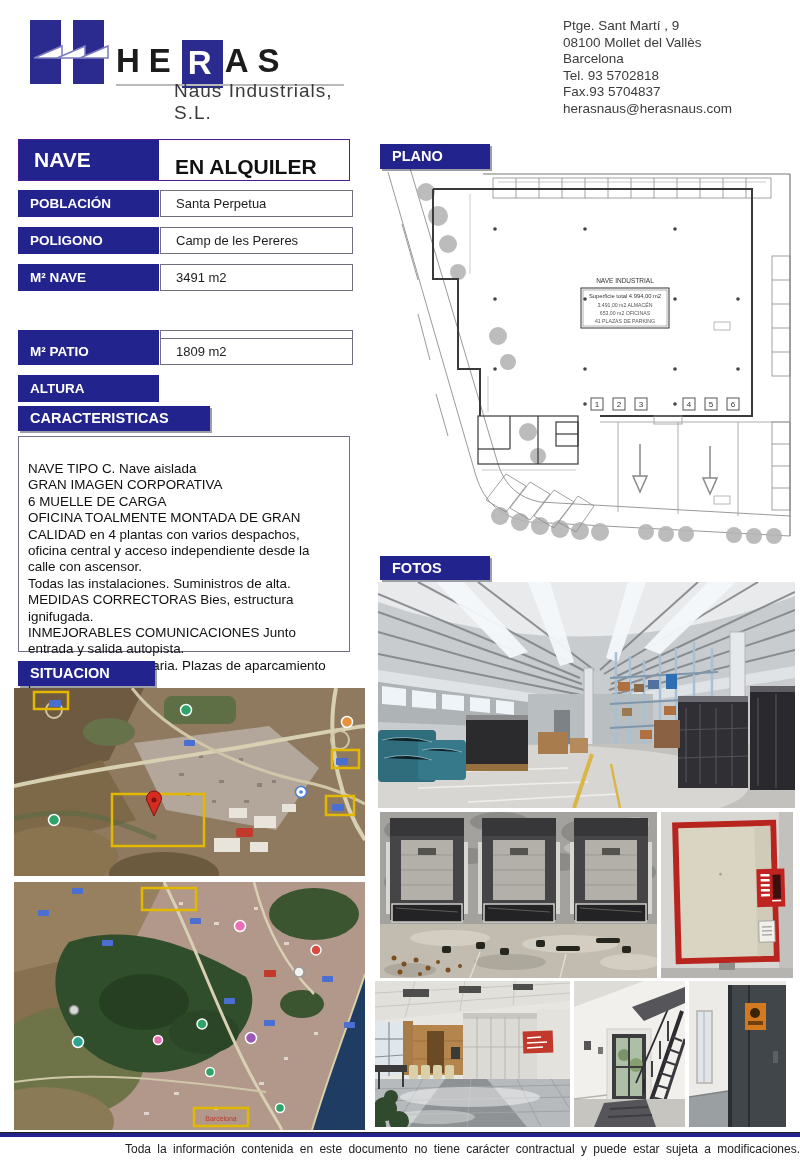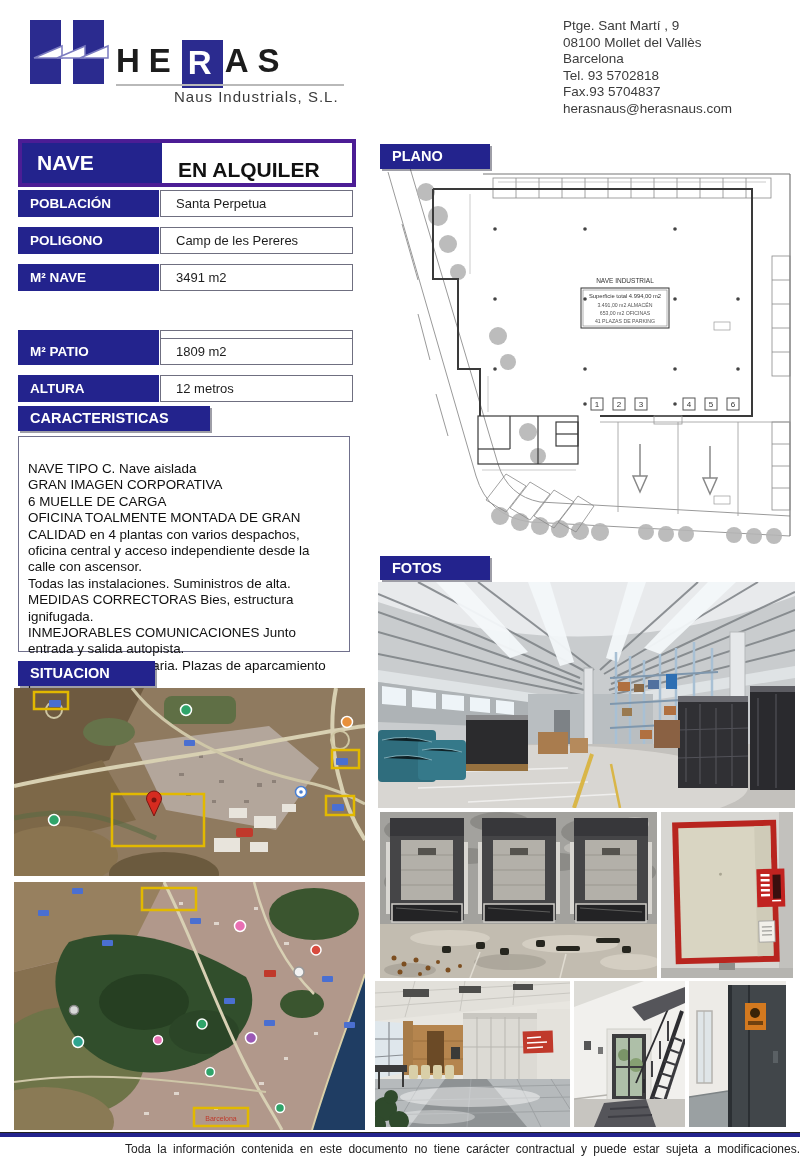--- a/index.html
+++ b/index.html
@@ -6,26 +6,26 @@
   #page{position:relative;width:800px;height:1166px;background:#ffffff;margin:0 auto;
         font-family:"Liberation Sans",sans-serif;overflow:hidden;}
   .abs{position:absolute;}
 
   
   .logo-word{position:absolute;left:116px;top:38px;font-weight:bold;font-size:33px;
              letter-spacing:9px;color:#1c1c1c;white-space:nowrap;}
   .logo-r{display:inline-block;background:#2b2b8f;color:#ffffff;padding:4px 2px 6px 6px;
           margin:0 2px;transform:translateY(2px);}
   .logo-underline{position:absolute;left:116px;top:84px;width:228px;height:2px;background:#b9b9b9;}
-  .logo-subtitle{position:absolute;left:174px;top:88px;font-size:15px;color:#3a3a3a;letter-spacing:1px;}
+  .logo-subtitle{position:absolute;left:174px;top:80px;font-size:19px;color:#3a3a3a;letter-spacing:1px;}
   .contact{position:absolute;left:563px;top:18px;font-size:13.5px;line-height:16.5px;color:#3c3c3c;}
 
   
   .title-row{position:absolute;left:18px;top:139px;width:330px;height:40px;display:flex;
-             border:4px solid #4c1d95;}
+             border:1px solid #4c1d95;}
   .title-label{width:140px;background:#23238d;color:#fff;font-weight:bold;font-size:21px;
                line-height:40px;padding-left:15px;box-sizing:border-box;}
   .title-value{flex:1;background:#fff;color:#111;font-weight:bold;font-size:21px;
                line-height:40px;padding-left:16px;box-sizing:border-box;margin-top:7px;}
   .field-row{position:absolute;left:18px;width:336px;height:27px;display:flex;}
   .field-label{width:141px;background:#23238d;color:#fff;font-weight:bold;font-size:13.5px;
                line-height:27px;padding-left:12px;box-sizing:border-box;}
   .field-value{width:193px;background:#fff;border:1px solid #6f6f80;color:#1d1d1d;font-size:13px;
                line-height:25px;padding-left:15px;box-sizing:border-box;margin-left:1px;}
   .section-header{background:#23238d;color:#fff;font-weight:bold;font-size:14.5px;
@@ -93,21 +93,20 @@
   <div class="field-row" style="top:301px;margin-top:29px;">
     <div class="field-label">M² ALTILLO</div>
     <div class="field-value">700 m2</div>
   </div>
   <div class="field-row" style="top:338px;">
     <div class="field-label">M² PATIO</div>
     <div class="field-value">1809 m2</div>
   </div>
   <div class="field-row" style="top:375px;">
     <div class="field-label">ALTURA</div>
-    <div class="field-value">12 metros</div>
   </div>
 
   <div class="abs section-header" style="left:18px;top:406px;width:192px;height:25px;">CARACTERISTICAS</div>
   <div class="carac-box">NAVE TIPO C. Nave aislada
 GRAN IMAGEN CORPORATIVA
 6 MUELLE DE CARGA
 OFICINA TOALMENTE MONTADA DE GRAN CALIDAD en 4 plantas con varios despachos, oficina central y acceso independiente desde la calle con ascensor.
 Todas las instalaciones. Suministros de alta.
 MEDIDAS CORRECTORAS Bies, estructura ignifugada.
 INMEJORABLES COMUNICACIONES Junto entrada y salida autopista.

